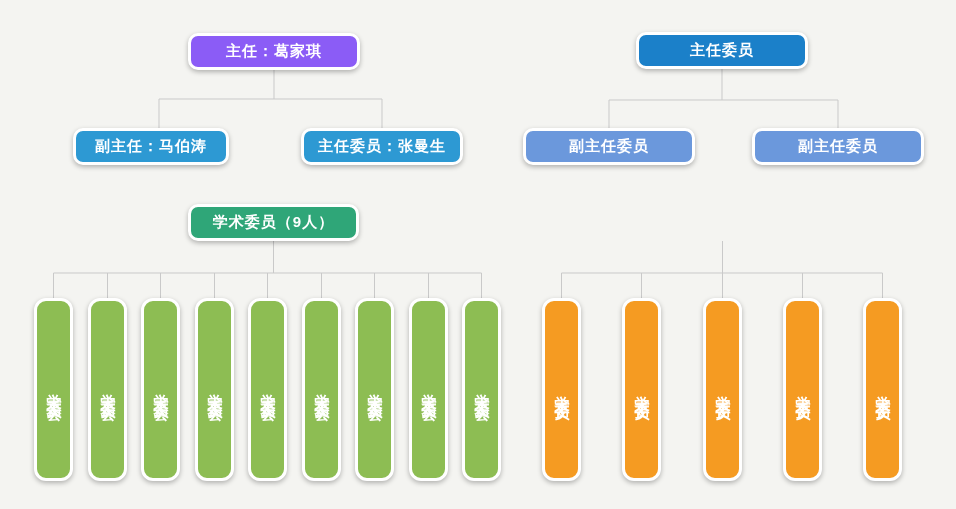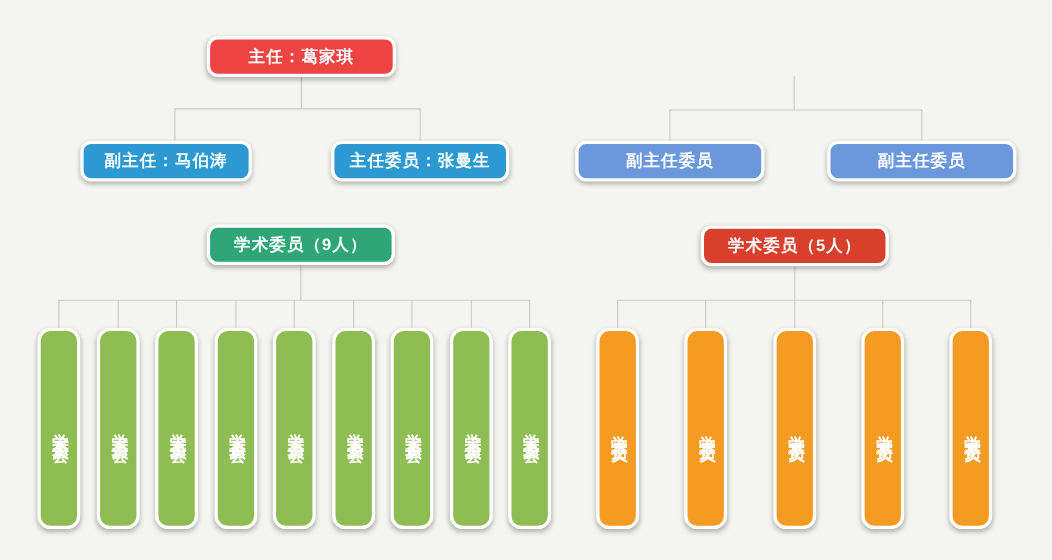--- a/index.html
+++ b/index.html
@@ -71,38 +71,38 @@
 
   <svg class="connector-svg" width="956" height="509" viewBox="0 0 956 509">
     <g fill="none" stroke-width="1" stroke="#c9c9c9">
       <path d="M274 70 V99 M159 128 V99 H382 V128"></path>
       <path d="M722 69 V100 M609 128 V100 H838 V128"></path>
       <path d="M273.5 241 V273 M53.5 299 V273 H481.5 V299 M107.5 273 V299 M160.5 273 V299 M214.5 273 V299 M267.5 273 V299 M321.5 273 V299 M374.5 273 V299 M428.5 273 V299"></path>
       <path d="M722.5 241 V273 M561.5 299 V273 H882.5 V299 M641.5 273 V299 M722.5 273 V299 M802.5 273 V299"></path>
     </g>
   </svg>
 
-  <div class="node pill-h t1-root" style="background-color: #ef4444;">主任：葛家琪</div>
+  <div class="node pill-h t1-root" style="background-color: #8b5cf6;">主任：葛家琪</div>
   <div class="node pill-h t1-c1" style="background-color: rgb(45, 153, 211);">副主任：马伯涛</div>
   <div class="node pill-h t1-c2" style="background-color: rgb(45, 153, 211);">主任委员：张曼生</div>
 
+  <div class="node pill-h t2-root" style="background-color: rgb(27, 128, 201);">主任委员</div>
   <div class="node pill-h t2-c1" style="background-color: rgb(107, 152, 220);">副主任委员</div>
   <div class="node pill-h t2-c2" style="background-color: rgb(107, 152, 220);">副主任委员</div>
 
   <div class="node pill-h t3-root" style="background-color: rgb(47, 166, 120);">学术委员（9人）</div>
   <div class="node col g1" style="background-color: rgb(141, 189, 83);">学术委员会</div>
   <div class="node col g2" style="background-color: rgb(141, 189, 83);">学术委员会</div>
   <div class="node col g3" style="background-color: rgb(141, 189, 83);">学术委员会</div>
   <div class="node col g4" style="background-color: rgb(141, 189, 83);">学术委员会</div>
   <div class="node col g5" style="background-color: rgb(141, 189, 83);">学术委员会</div>
   <div class="node col g6" style="background-color: rgb(141, 189, 83);">学术委员会</div>
   <div class="node col g7" style="background-color: rgb(141, 189, 83);">学术委员会</div>
   <div class="node col g8" style="background-color: rgb(141, 189, 83);">学术委员会</div>
   <div class="node col g9" style="background-color: rgb(141, 189, 83);">学术委员会</div>
 
-  <div class="node pill-h t4-root" style="background-color: rgb(217, 64, 44);">学术委员（5人）</div>
   <div class="node col o1" style="background-color: rgb(245, 155, 34);">学术委员</div>
   <div class="node col o2" style="background-color: rgb(245, 155, 34);">学术委员</div>
   <div class="node col o3" style="background-color: rgb(245, 155, 34);">学术委员</div>
   <div class="node col o4" style="background-color: rgb(245, 155, 34);">学术委员</div>
   <div class="node col o5" style="background-color: rgb(245, 155, 34);">学术委员</div>
 
 </div>
 
 </body></html>

